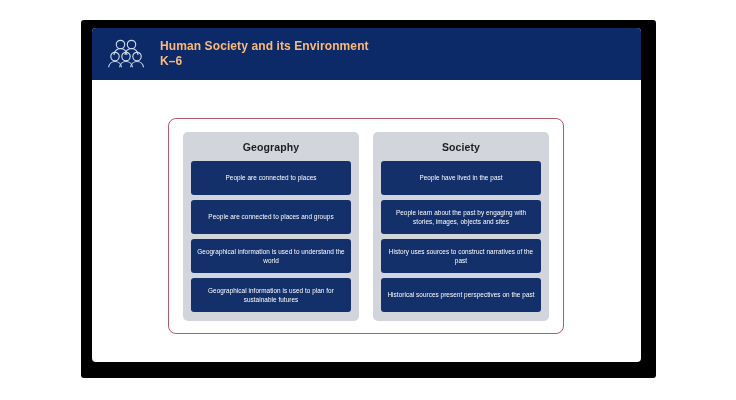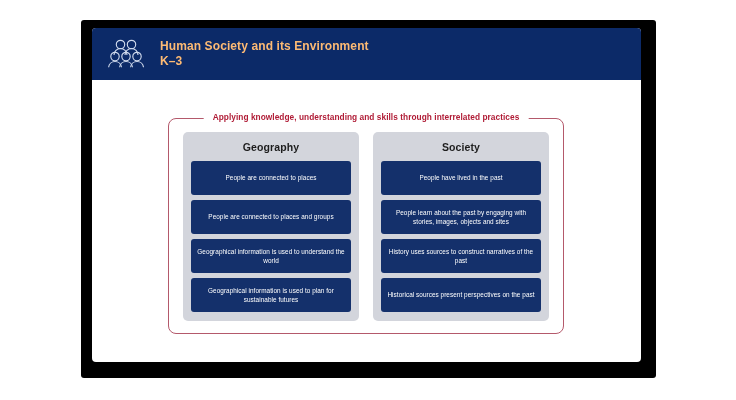--- a/index.html
+++ b/index.html
@@ -165,26 +165,25 @@
           <circle cx="7.0" cy="18.5" r="4.2"></circle>
           <path d="M0.6 29.2 a6.5 6.5 0 0 1 12.9 0"></path>
           <circle cx="18.0" cy="18.5" r="4.2"></circle>
           <path d="M11.6 29.2 a6.5 6.5 0 0 1 12.9 0"></path>
           <circle cx="29.0" cy="18.5" r="4.2"></circle>
           <path d="M22.6 29.2 a6.5 6.5 0 0 1 12.9 0"></path>
         </svg>
       </span>
       <span id="header-text">
         <span class="header-line">Human Society and its Environment</span>
-        <span class="header-line">K–3</span>
+        <span class="header-line">K–6</span>
       </span>
     </div>
 
     <div id="practices-fieldset">
-      <div id="practices-legend">Applying knowledge, understanding and skills through interrelated practices</div>
 
       <div id="columns">
 
         <div class="subject-panel">
           <div class="panel-title">Geography</div>
           <div class="statement-list">
             <div class="statement-card">
               <span>People are connected to places</span>
             </div>
             <div class="statement-card">

